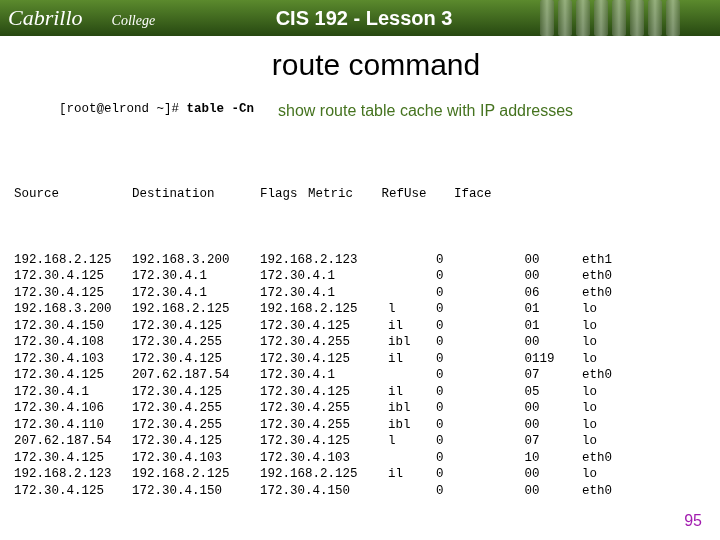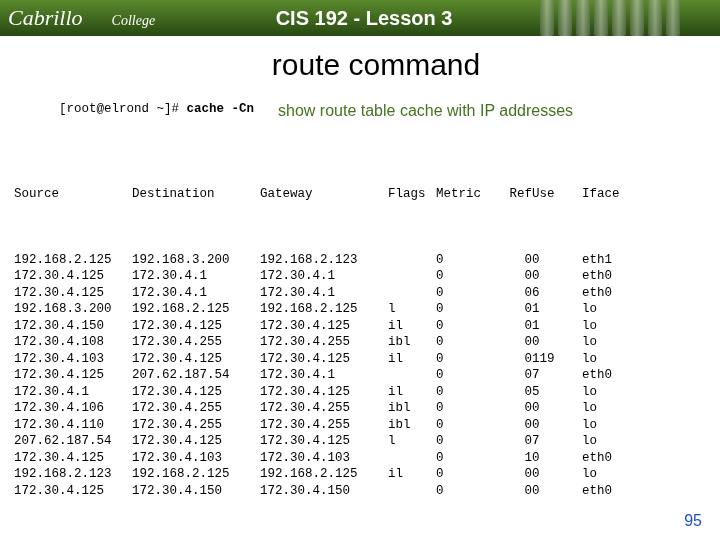--- a/index.html
+++ b/index.html
@@ -104,21 +104,21 @@
   .c-flags { width: 48px; }
   .c-metric{ width: 56px; text-align: left; }
   .c-ref   { width: 40px; text-align: right; }
   .c-use   { width: 44px; text-align: left; padding-right: 6px;}
   .c-iface { width: 50px; }
   .page-num {
     position: absolute;
     right: 18px;
     bottom: 10px;
     font-size: 16px;
-    color: #1d4ed8;
+    color: #a21caf;
   }
 </style>
 </head>
 <body>
 
 <div class="slide">
 
   <div class="header-bar">
     <div class="logo-area">
       <span>Cabrillo</span>
@@ -135,29 +135,28 @@
       <div class="pillar"></div>
         <div class="pillar"></div>
     </div>
   </div>
 
   <div class="main-title">route command</div>
 
   <div class="content">
 
     <div class="cmd-line">
-      <span>[root@elrond ~]# </span><span class="cmd-highlight">cache -Cn</span><span class="annotation">show route table cache with IP addresses</span>
+      <span>[root@elrond ~]# </span><span class="cmd-highlight">table -Cn</span><span class="annotation">show route table cache with IP addresses</span>
     </div>
 
     <div class="term-block">
 
       <div class="table-row">
         <span class="c-src">Source</span>
         <span class="c-dst">Destination</span>
-        <span class="c-gw">Gateway</span>
         <span class="c-flags">Flags</span>
         <span class="c-metric">Metric</span>
         <span class="c-ref">Ref</span>
         <span class="c-use">Use</span>
         <span class="c-iface">Iface</span>
       </div>
 
       <div id="rows-container"><div class="table-row"><span class="c-src">192.168.2.125</span><span class="c-dst">192.168.3.200</span><span class="c-gw">192.168.2.123</span><span class="c-flags"></span><span class="c-metric">0</span><span class="c-ref">0</span><span class="c-use">0</span><span class="c-iface">eth1</span></div><div class="table-row"><span class="c-src">172.30.4.125</span><span class="c-dst">172.30.4.1</span><span class="c-gw">172.30.4.1</span><span class="c-flags"></span><span class="c-metric">0</span><span class="c-ref">0</span><span class="c-use">0</span><span class="c-iface">eth0</span></div><div class="table-row"><span class="c-src">172.30.4.125</span><span class="c-dst">172.30.4.1</span><span class="c-gw">172.30.4.1</span><span class="c-flags"></span><span class="c-metric">0</span><span class="c-ref">0</span><span class="c-use">6</span><span class="c-iface">eth0</span></div><div class="table-row"><span class="c-src">192.168.3.200</span><span class="c-dst">192.168.2.125</span><span class="c-gw">192.168.2.125</span><span class="c-flags">l</span><span class="c-metric">0</span><span class="c-ref">0</span><span class="c-use">1</span><span class="c-iface">lo</span></div><div class="table-row"><span class="c-src">172.30.4.150</span><span class="c-dst">172.30.4.125</span><span class="c-gw">172.30.4.125</span><span class="c-flags">il</span><span class="c-metric">0</span><span class="c-ref">0</span><span class="c-use">1</span><span class="c-iface">lo</span></div><div class="table-row"><span class="c-src">172.30.4.108</span><span class="c-dst">172.30.4.255</span><span class="c-gw">172.30.4.255</span><span class="c-flags">ibl</span><span class="c-metric">0</span><span class="c-ref">0</span><span class="c-use">0</span><span class="c-iface">lo</span></div><div class="table-row"><span class="c-src">172.30.4.103</span><span class="c-dst">172.30.4.125</span><span class="c-gw">172.30.4.125</span><span class="c-flags">il</span><span class="c-metric">0</span><span class="c-ref">0</span><span class="c-use">119</span><span class="c-iface">lo</span></div><div class="table-row"><span class="c-src">172.30.4.125</span><span class="c-dst">207.62.187.54</span><span class="c-gw">172.30.4.1</span><span class="c-flags"></span><span class="c-metric">0</span><span class="c-ref">0</span><span class="c-use">7</span><span class="c-iface">eth0</span></div><div class="table-row"><span class="c-src">172.30.4.1</span><span class="c-dst">172.30.4.125</span><span class="c-gw">172.30.4.125</span><span class="c-flags">il</span><span class="c-metric">0</span><span class="c-ref">0</span><span class="c-use">5</span><span class="c-iface">lo</span></div><div class="table-row"><span class="c-src">172.30.4.106</span><span class="c-dst">172.30.4.255</span><span class="c-gw">172.30.4.255</span><span class="c-flags">ibl</span><span class="c-metric">0</span><span class="c-ref">0</span><span class="c-use">0</span><span class="c-iface">lo</span></div><div class="table-row"><span class="c-src">172.30.4.110</span><span class="c-dst">172.30.4.255</span><span class="c-gw">172.30.4.255</span><span class="c-flags">ibl</span><span class="c-metric">0</span><span class="c-ref">0</span><span class="c-use">0</span><span class="c-iface">lo</span></div><div class="table-row"><span class="c-src">207.62.187.54</span><span class="c-dst">172.30.4.125</span><span class="c-gw">172.30.4.125</span><span class="c-flags">l</span><span class="c-metric">0</span><span class="c-ref">0</span><span class="c-use">7</span><span class="c-iface">lo</span></div><div class="table-row"><span class="c-src">172.30.4.125</span><span class="c-dst">172.30.4.103</span><span class="c-gw">172.30.4.103</span><span class="c-flags"></span><span class="c-metric">0</span><span class="c-ref">1</span><span class="c-use">0</span><span class="c-iface">eth0</span></div><div class="table-row"><span class="c-src">192.168.2.123</span><span class="c-dst">192.168.2.125</span><span class="c-gw">192.168.2.125</span><span class="c-flags">il</span><span class="c-metric">0</span><span class="c-ref">0</span><span class="c-use">0</span><span class="c-iface">lo</span></div><div class="table-row"><span class="c-src">172.30.4.125</span><span class="c-dst">172.30.4.150</span><span class="c-gw">172.30.4.150</span><span class="c-flags"></span><span class="c-metric">0</span><span class="c-ref">0</span><span class="c-use">0</span><span class="c-iface">eth0</span></div></div>
 
       

